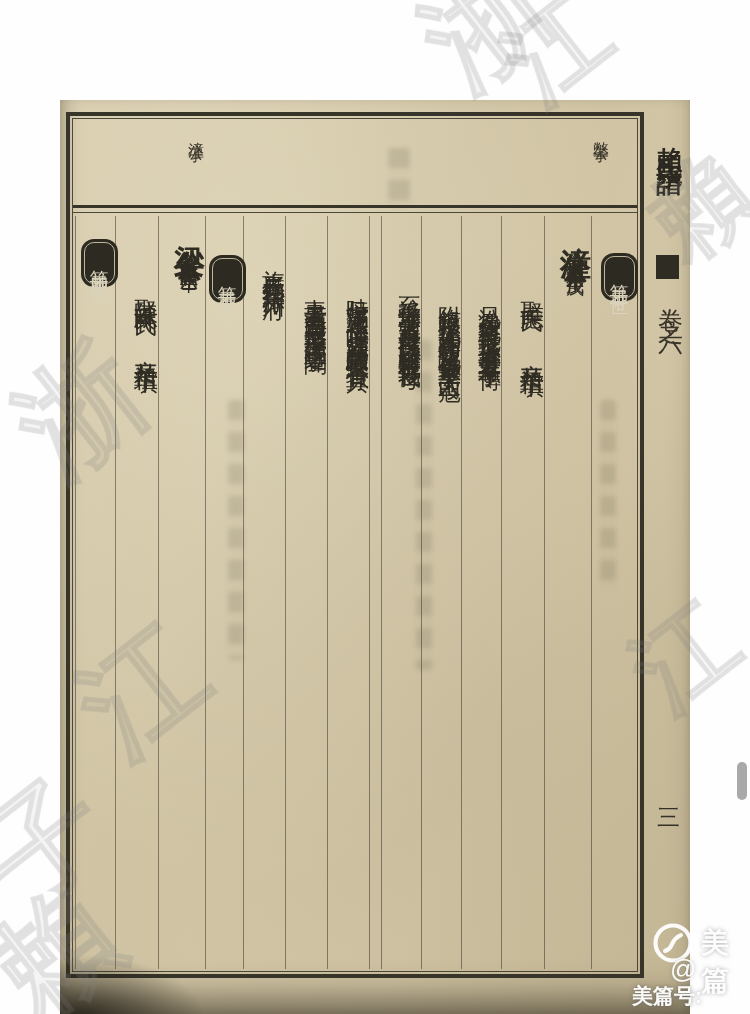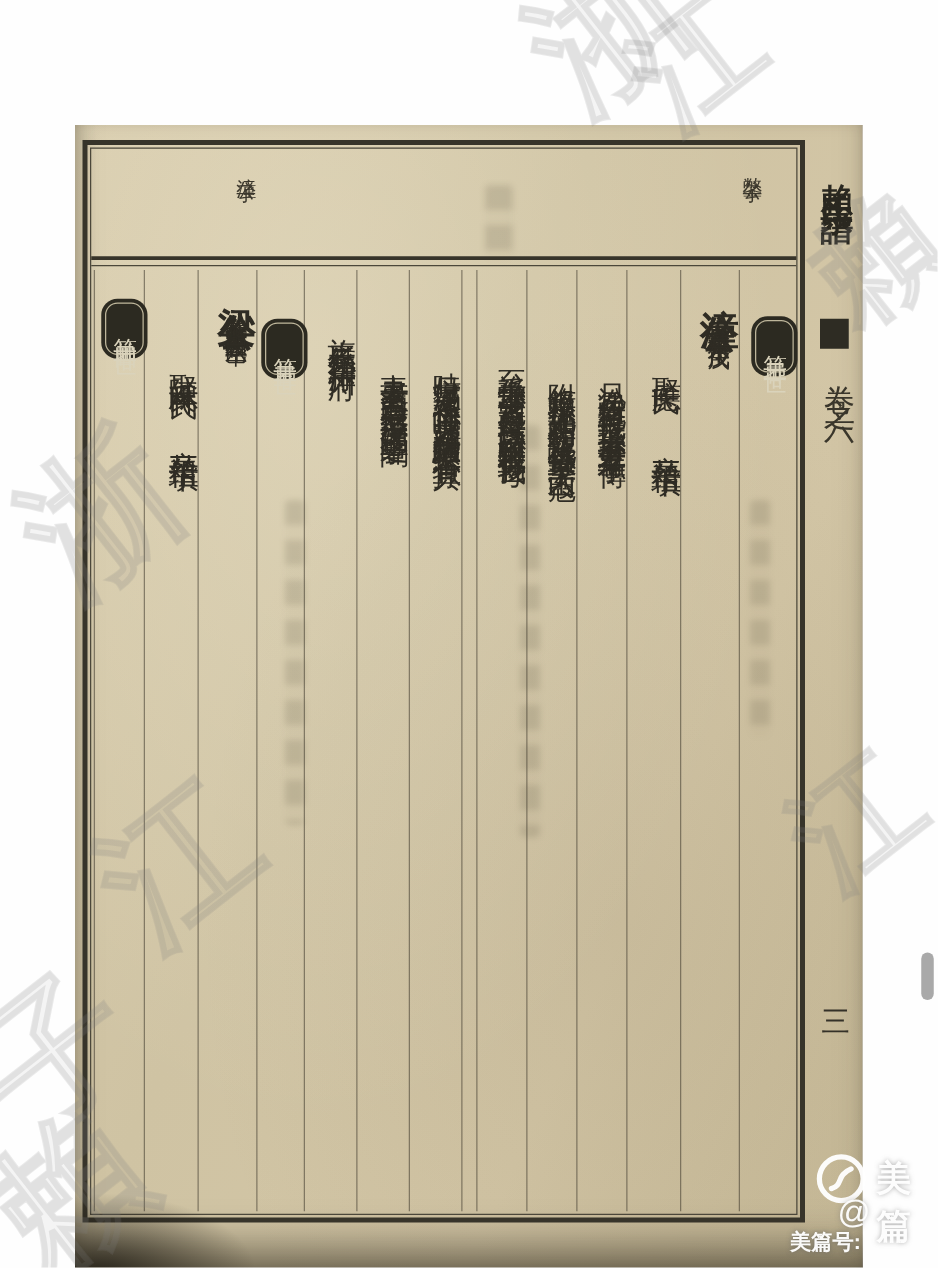--- a/index.html
+++ b/index.html
@@ -127,21 +127,21 @@
     position:absolute;left:701px;top:924px;font-size:28px;font-weight:bold;z-index:8;
     color:rgba(255,255,255,.95);text-shadow:0 0 4px rgba(110,110,110,.55);
     font-family:"Liberation Sans","DejaVu Sans",sans-serif;letter-spacing:2px;
   }
   .brand-at{
     position:absolute;left:670px;top:954px;font-size:26px;z-index:8;
     color:rgba(255,255,255,.95);text-shadow:0 0 4px rgba(110,110,110,.55);
     font-family:"Liberation Sans","DejaVu Sans",sans-serif;
   }
   .brand-line{
-    position:absolute;left:632px;top:982px;font-size:17px;font-weight:bold;z-index:8;
+    position:absolute;left:632px;top:982px;font-size:21px;font-weight:bold;z-index:8;
     color:rgba(255,255,255,.96);text-shadow:0 0 4px rgba(90,90,90,.7);
     font-family:"Liberation Sans","DejaVu Sans",sans-serif;white-space:nowrap;
   }
 </style>
 </head>
 <body>
 
 <span class="wm w1">浙</span>
 <span class="wm w2">江</span>
 <span class="wm w3">浙</span>

